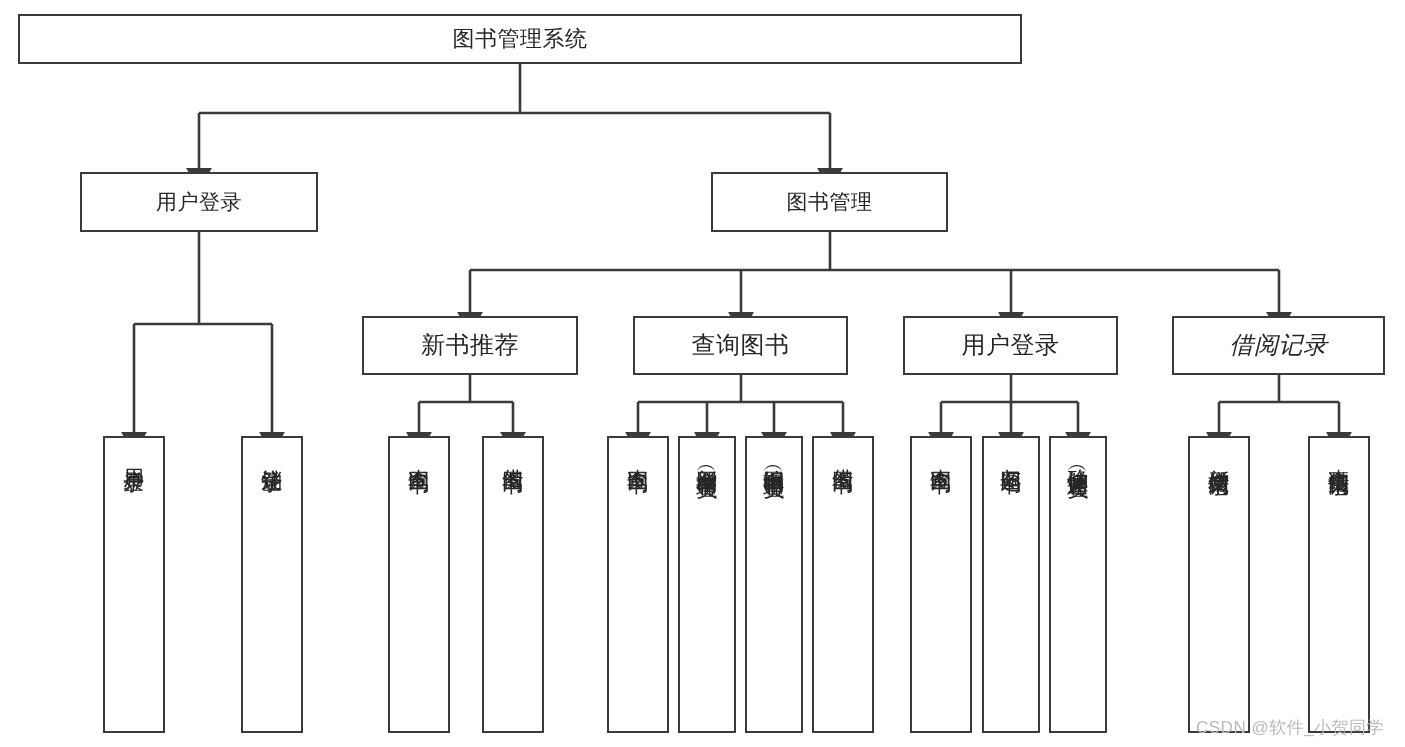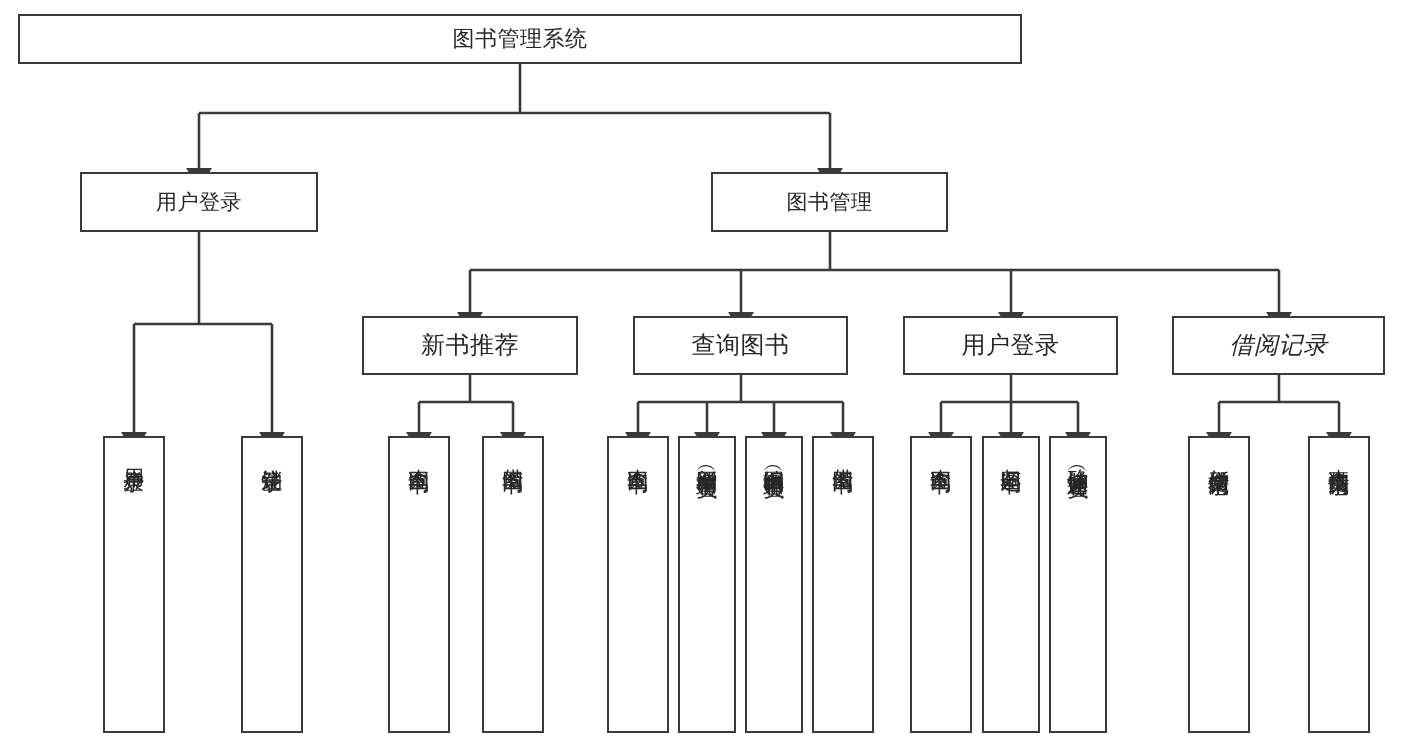--- a/index.html
+++ b/index.html
@@ -170,14 +170,15 @@
         <span class="node-label-v">确认归还（管理员）</span>
       </div>
       <div class="node-box leaf" style="left: 1188px; top: 436px; width: 62px; height: 297px;">
         <span class="node-label-v">新增借阅记录</span>
       </div>
       <div class="node-box leaf" style="left: 1308px; top: 436px; width: 62px; height: 297px;">
         <span class="node-label-v">查询借阅记录</span>
       </div>
     </div>
 
+  <div id="watermark" style="left: 1196px; top: 716px; color: rgb(185, 185, 185);">CSDN @软件_小贺同学</div>
 
 </div>
 
 </body></html>

